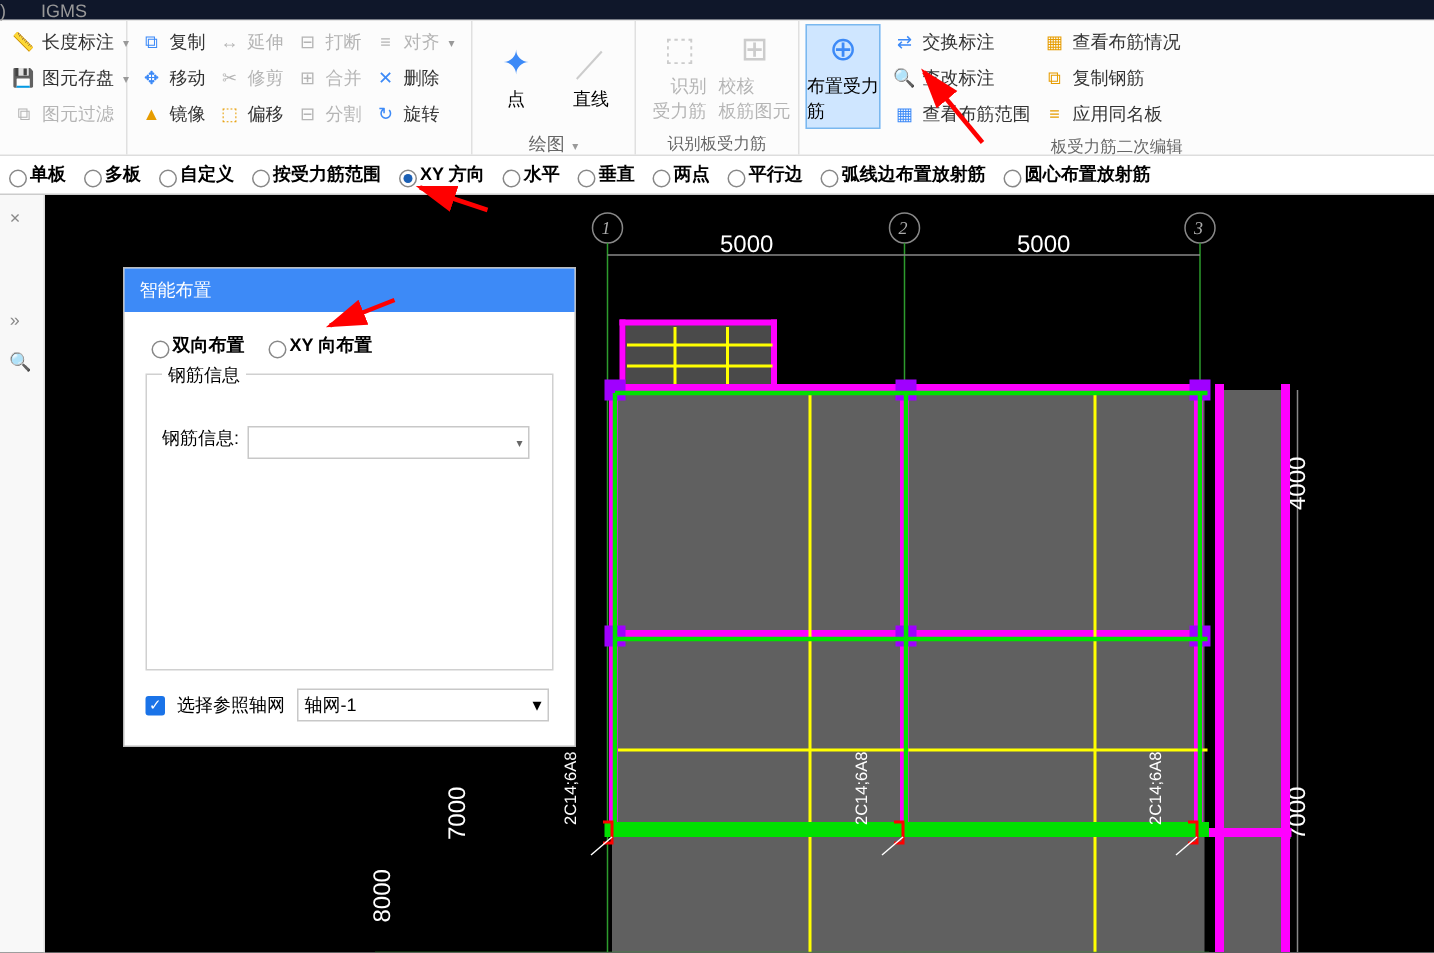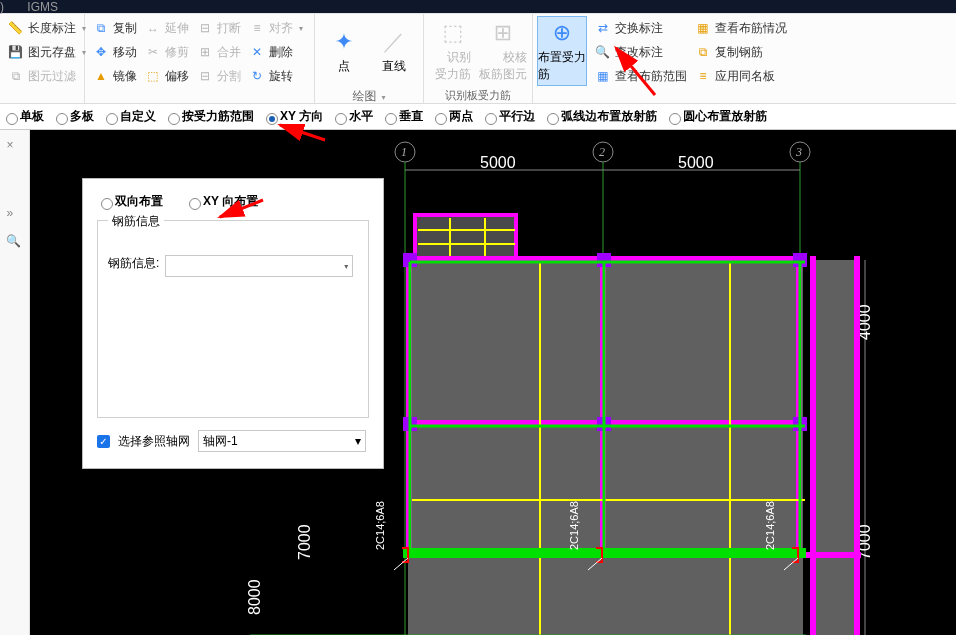--- a/index.html
+++ b/index.html
@@ -33,21 +33,21 @@
 .left-pane { position: absolute; left: 0; top: 130px; width: 30px; background: #f8f8f8; border-right: 1px solid #ddd; bottom: 0; display: flex; flex-direction: column; align-items: center; gap: 12px; padding-top: 8px; }
 .lp-icon { width: 16px; height: 16px; color: #888; cursor: pointer; }
 
 
 .canvas { position: absolute; left: 30px; top: 130px; right: 0; bottom: 0; background: #000; overflow: hidden; }
 
 
 .dlg { position: absolute; left: 82px; top: 178px; width: 302px; background: #fff; border: 1px solid #bbb; box-shadow: 0 3px 10px rgba(0,0,0,.25); }
 .dlg-title { background: #3d8af7; color: #fff; padding: 6px 10px; font-size: 12px; }
 .dlg-body { padding: 14px 14px 16px 14px; }
-.dlg-radios { display: flex; gap: 18px; margin-bottom: 10px; padding-left: 4px; }
+.dlg-radios { display: flex; gap: 8px; margin-bottom: 10px; padding-left: 4px; }
 .fieldset { border: 1px solid #d0d0d0; padding: 34px 10px 140px 10px; position: relative; }
 .fieldset .legend { position: absolute; top: -8px; left: 10px; background: #fff; padding: 0 4px; font-size: 12px; }
 .row { display: flex; gap: 6px; }
 .combo { border: 1px solid #c8c8c8; height: 22px; width: 188px; display: flex; align-items: center; padding: 0 4px; justify-content: space-between; }
 .combo .arrow { font-size: 8px; color: #666; }
 .dlg-foot { display: flex; align-items: center; gap: 8px; margin-top: 12px; }
 .chk { width: 13px; height: 13px; background: #1a73e8; color: #fff; font-size: 10px; line-height: 13px; text-align: center; border-radius: 2px; }
 .select { border: 1px solid #c8c8c8; height: 22px; width: 168px; display: flex; align-items: center; justify-content: space-between; padding: 0 4px; }
 
 
@@ -171,21 +171,21 @@
 
   <div class="ribbon-group">
     <div class="body">
       <div class="rb-big disabled">
           <span class="ic ic-big" style="color:#ccc">⬚</span>
           <span style="white-space:pre;text-align:right;color:#b5b5b5">识别
 受力筋</span>
         </div>
       <div class="rb-big disabled">
           <span class="ic ic-big" style="color:#ccc">⊞</span>
-          <span style="white-space:pre;text-align:right;color:#b5b5b5">校核
+          <span style="white-space:pre;text-align:left;color:#b5b5b5">校核
 板筋图元</span>
         </div>
     </div>
     <div class="label">识别板受力筋</div>
   </div>
 
   <div class="ribbon-group" style="flex:1;border-right:none">
     <div class="body">
       <div class="rb-big selected">
           <span class="ic ic-big" style="color:#3d8af7">⊕</span>
@@ -213,20 +213,21 @@
         <div class="rb-item">
             <span class="ic" style="color:#e69c00">⧉</span>
             <span>复制钢筋</span>
           </div>
         <div class="rb-item">
             <span class="ic" style="color:#e69c00">≡</span>
             <span>应用同名板</span>
           </div>
       </div>
     </div>
+    <div class="label">板受力筋二次编辑</div>
   </div>
 </div>
 
 <div class="option-bar">
   <div class="opt">
       <span class="radio"></span>
       <span>单板</span>
     </div>
   <div class="opt">
       <span class="radio"></span>
@@ -352,20 +353,21 @@
   </g>
   <text class="bar-label" x="354" y="420" transform="rotate(-90 354 420)">2C14;6A8</text>
   <text class="bar-label" x="548" y="420" transform="rotate(-90 548 420)">2C14;6A8</text>
   <text class="bar-label" x="744" y="420" transform="rotate(-90 744 420)">2C14;6A8</text>
 
   <line x1="220" y1="505" x2="776" y2="505" stroke="#2d9b2d"></line>
 </svg>
 </div>
 
 <div class="dlg">
+  <div class="dlg-title">智能布置</div>
   <div class="dlg-body">
     <div class="dlg-radios">
       <div class="opt">
           <span class="radio"></span>
           <span>双向布置</span>
         </div>
       <div class="opt">
           <span class="radio"></span>
           <span>XY 向布置</span>
         </div>

